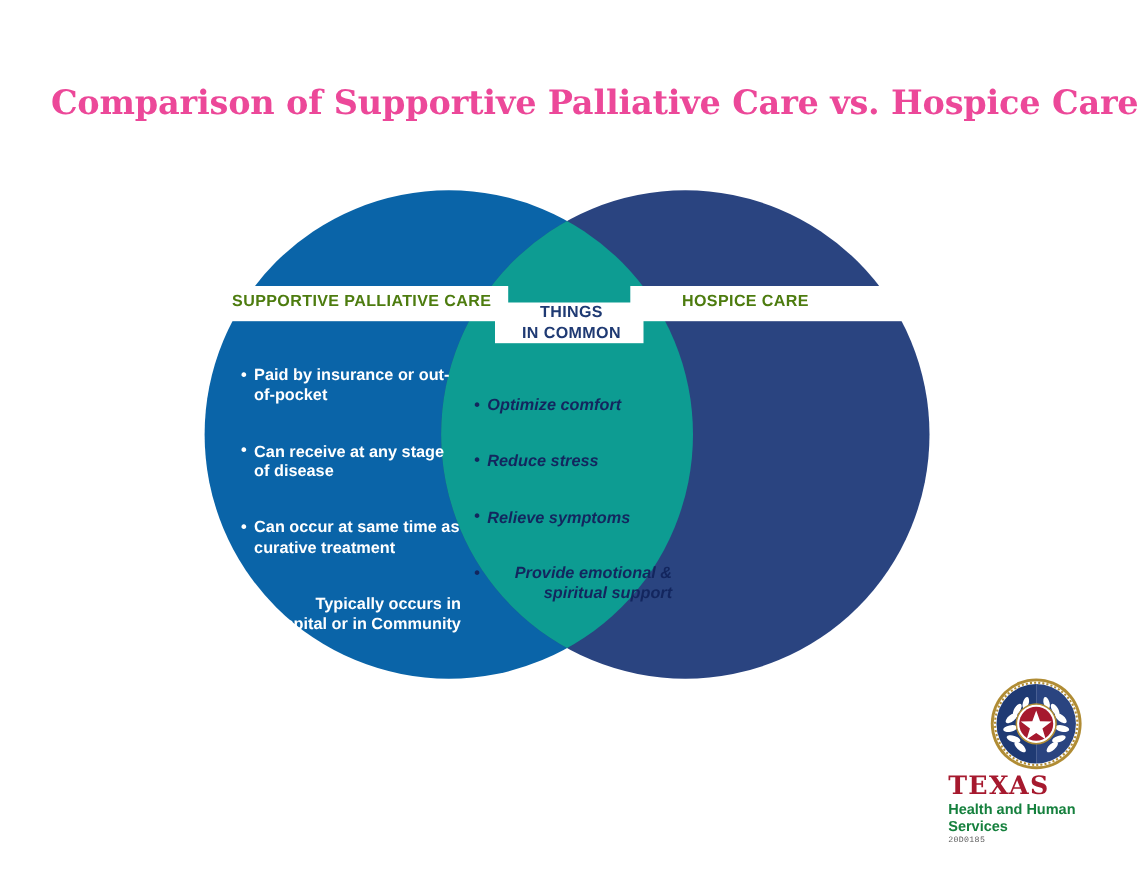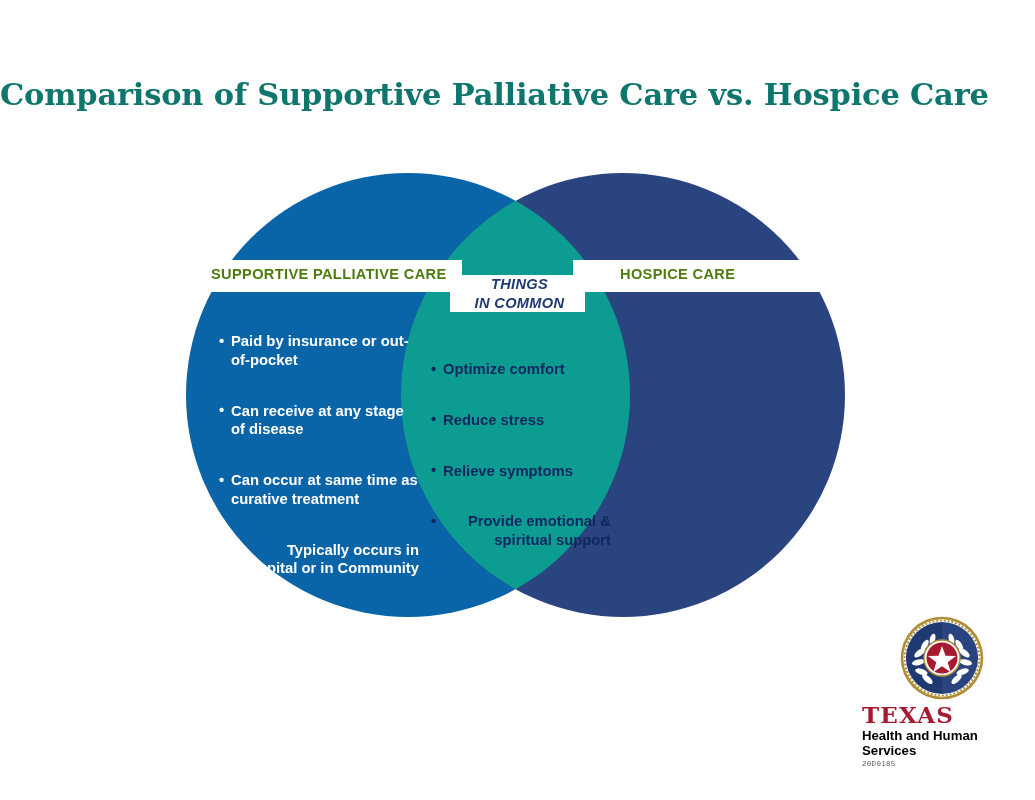--- a/index.html
+++ b/index.html
@@ -20,26 +20,26 @@
     height: 800px;
     background: #ffffff;
   }
 
   
   .title {
     position: absolute;
     left: 0;
     top: 76px;
     width: 1035px;
-    text-align: left;
+    text-align: right;
     font-family: "DejaVu Serif", "Liberation Serif", serif;
     font-weight: bold;
     font-size: 30.5px;
     letter-spacing: -0.2px;
-    color: #0f766e;
+    color: #ec4899;
     white-space: nowrap;
   }
 
   
   .venn-wrap {
     position: absolute;
     left: 0;
     top: 0;
     width: 1035px;
     height: 800px;
@@ -93,30 +93,31 @@
     position: absolute;
     left: 0;
     top: -0.5px;
     font-size: 14.8px;
   }
   .side-list > li { color: #ffffff; }
   .side-list > li::before { color: #ffffff; }
   .center-list > li {
     color: #13265e;
     margin-bottom: 11px;
+    font-style: italic;
   }
   .center-list > li::before { color: #13265e; }
 
   #left-col  { left: 219px; top: 300px; width: 200px; }
   #center-col{ left: 431px; top: 328px; width: 180px; }
   #right-col { left: 631px; top: 300px; width: 205px; }
 
   #left-head   { left: 211px; top: 266px; }
   #right-head  { left: 620px; top: 266px; }
-  #center-head { left: 452px; top: 275px; width: 135px; font-style: italic; }
+  #center-head { left: 452px; top: 275px; width: 135px; }
 
   
   .logo {
     position: absolute;
     left: 862px;
     top: 615px;
     width: 160px;
   }
   .seal {
     display: block;
@@ -128,21 +129,21 @@
     font-weight: bold;
     font-size: 23px;
     letter-spacing: 1.2px;
     color: #a6192e;
     line-height: 1.05;
   }
   .logo-sub {
     font-family: "Liberation Sans", sans-serif;
     font-weight: bold;
     font-size: 13.2px;
-    color: #000000;
+    color: #15803d;
     line-height: 1.16;
     margin-top: 1px;
   }
   .logo-code {
     margin-top: 1px;
     font-family: Liberation Mono, monospace;
     font-size: 7.5px;
     color: #5a5a5a;
     letter-spacing: 0.3px;
   }

